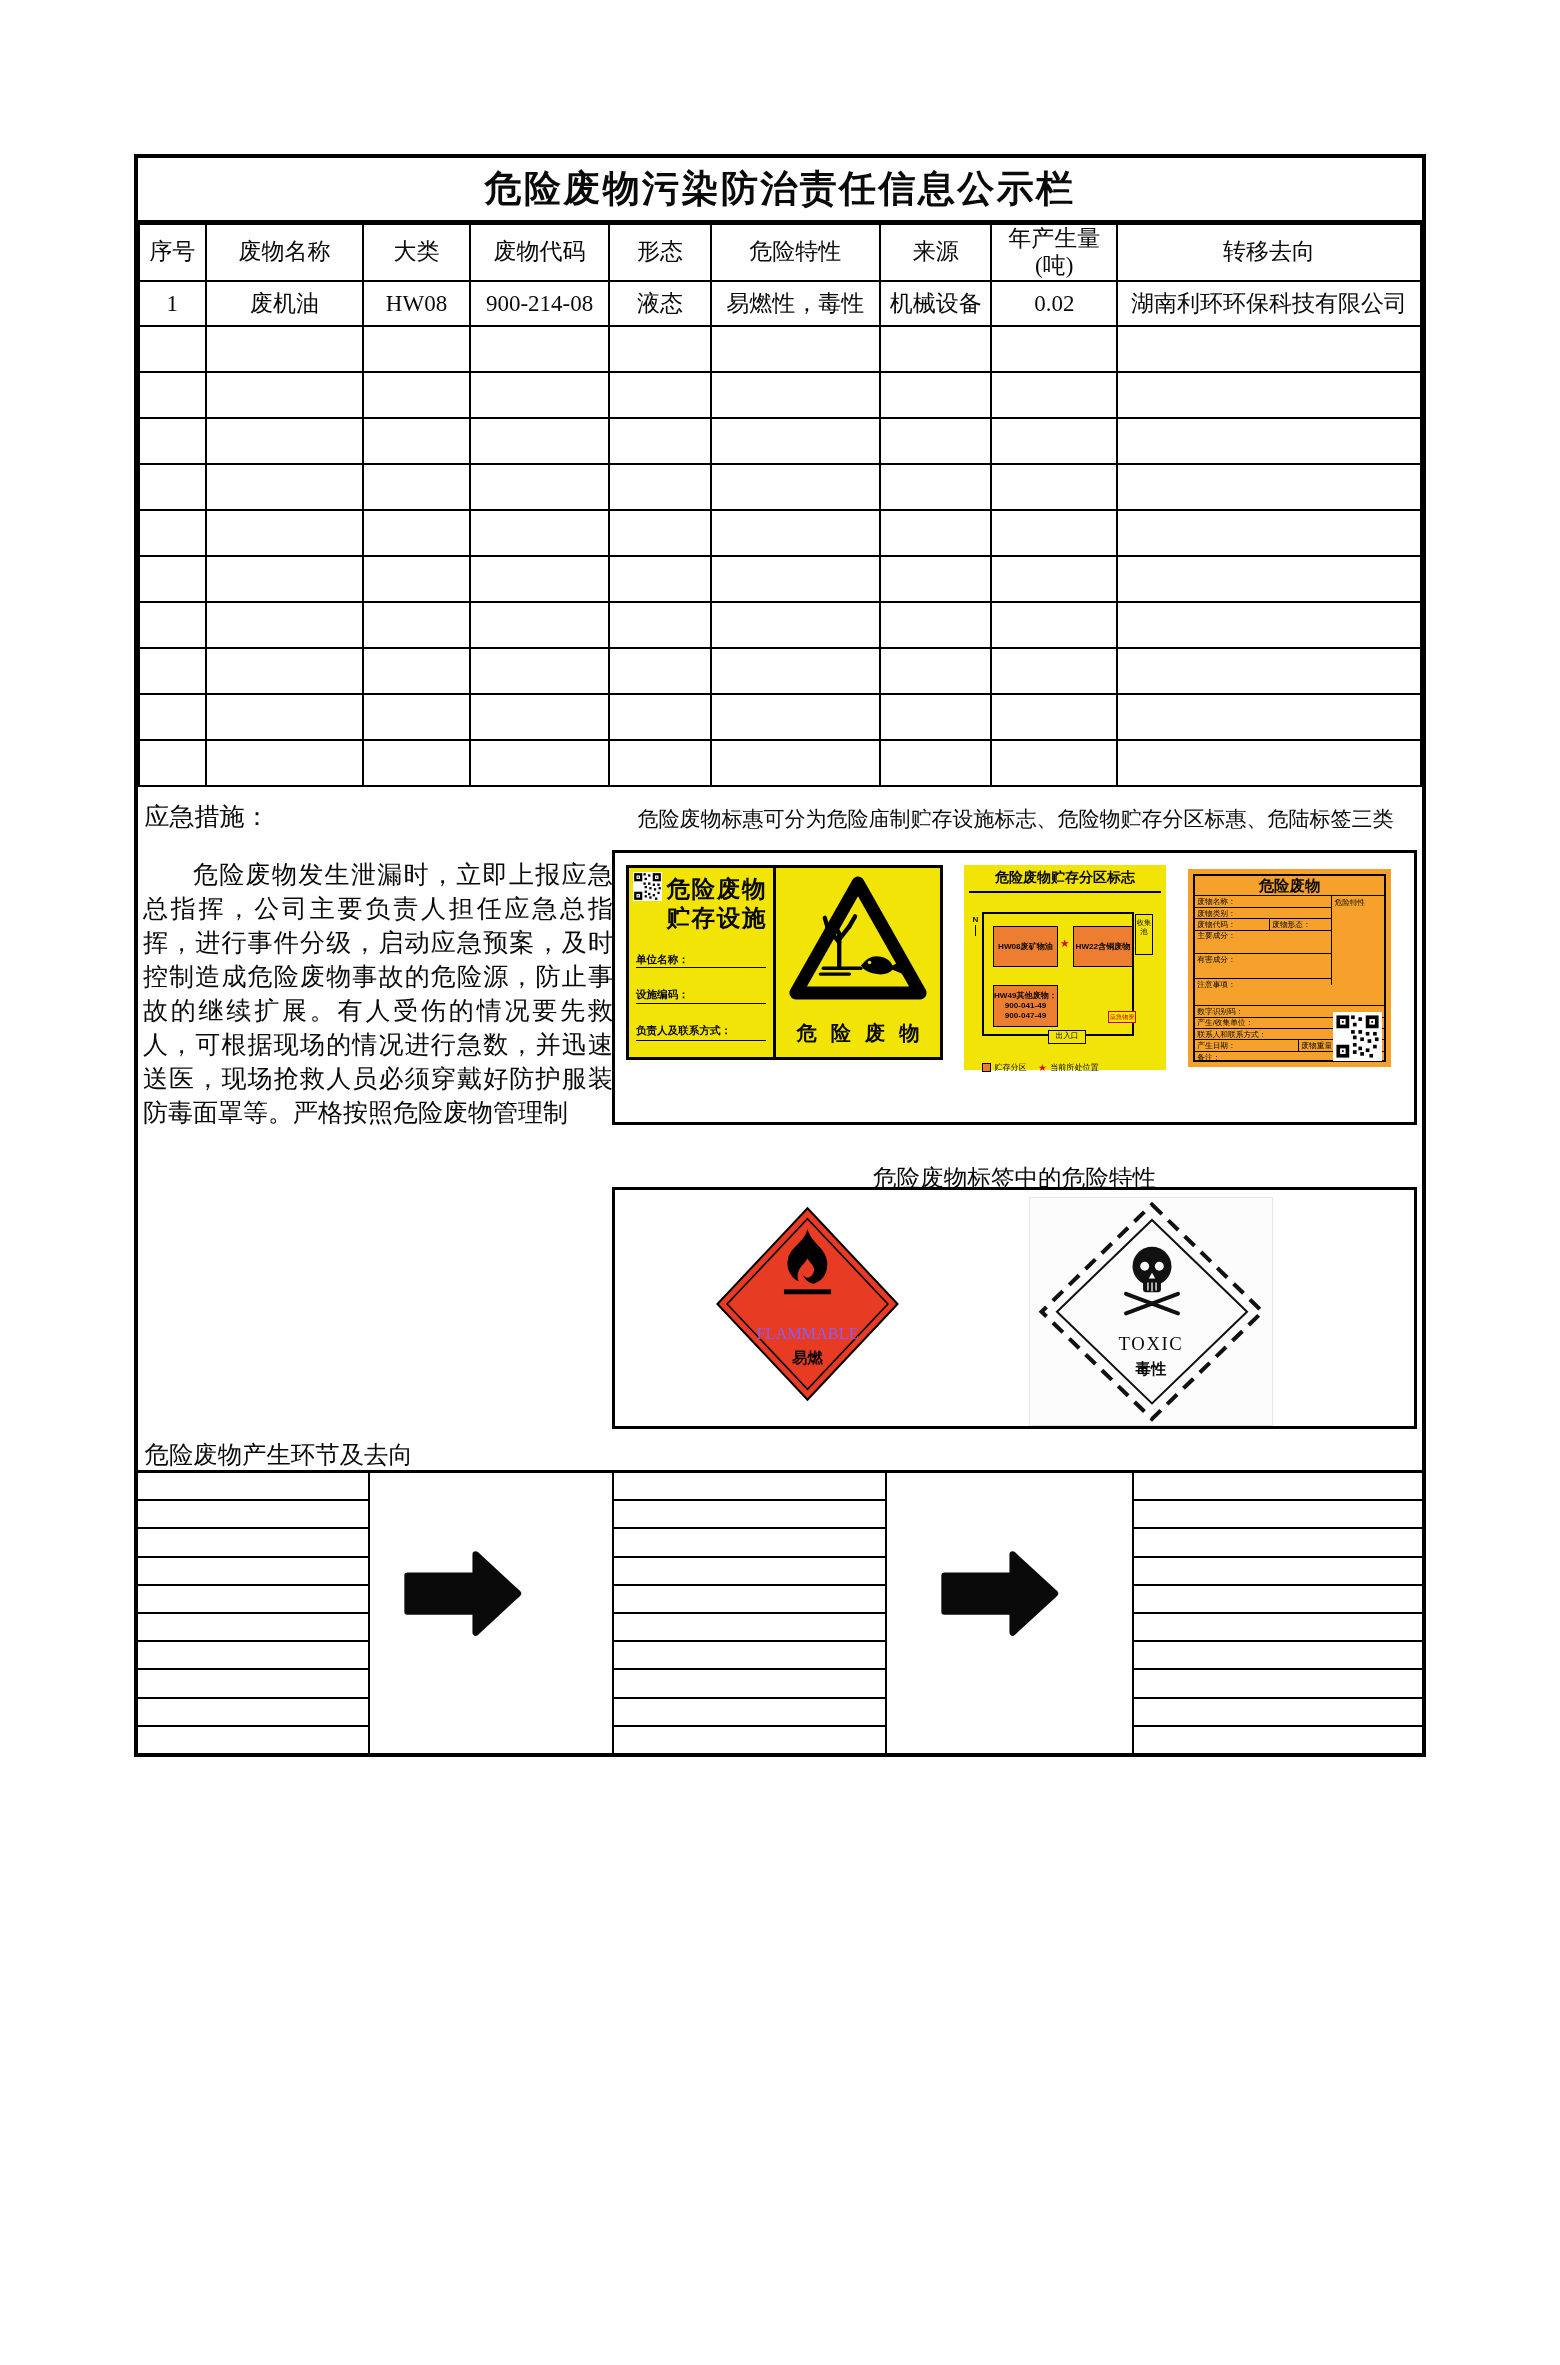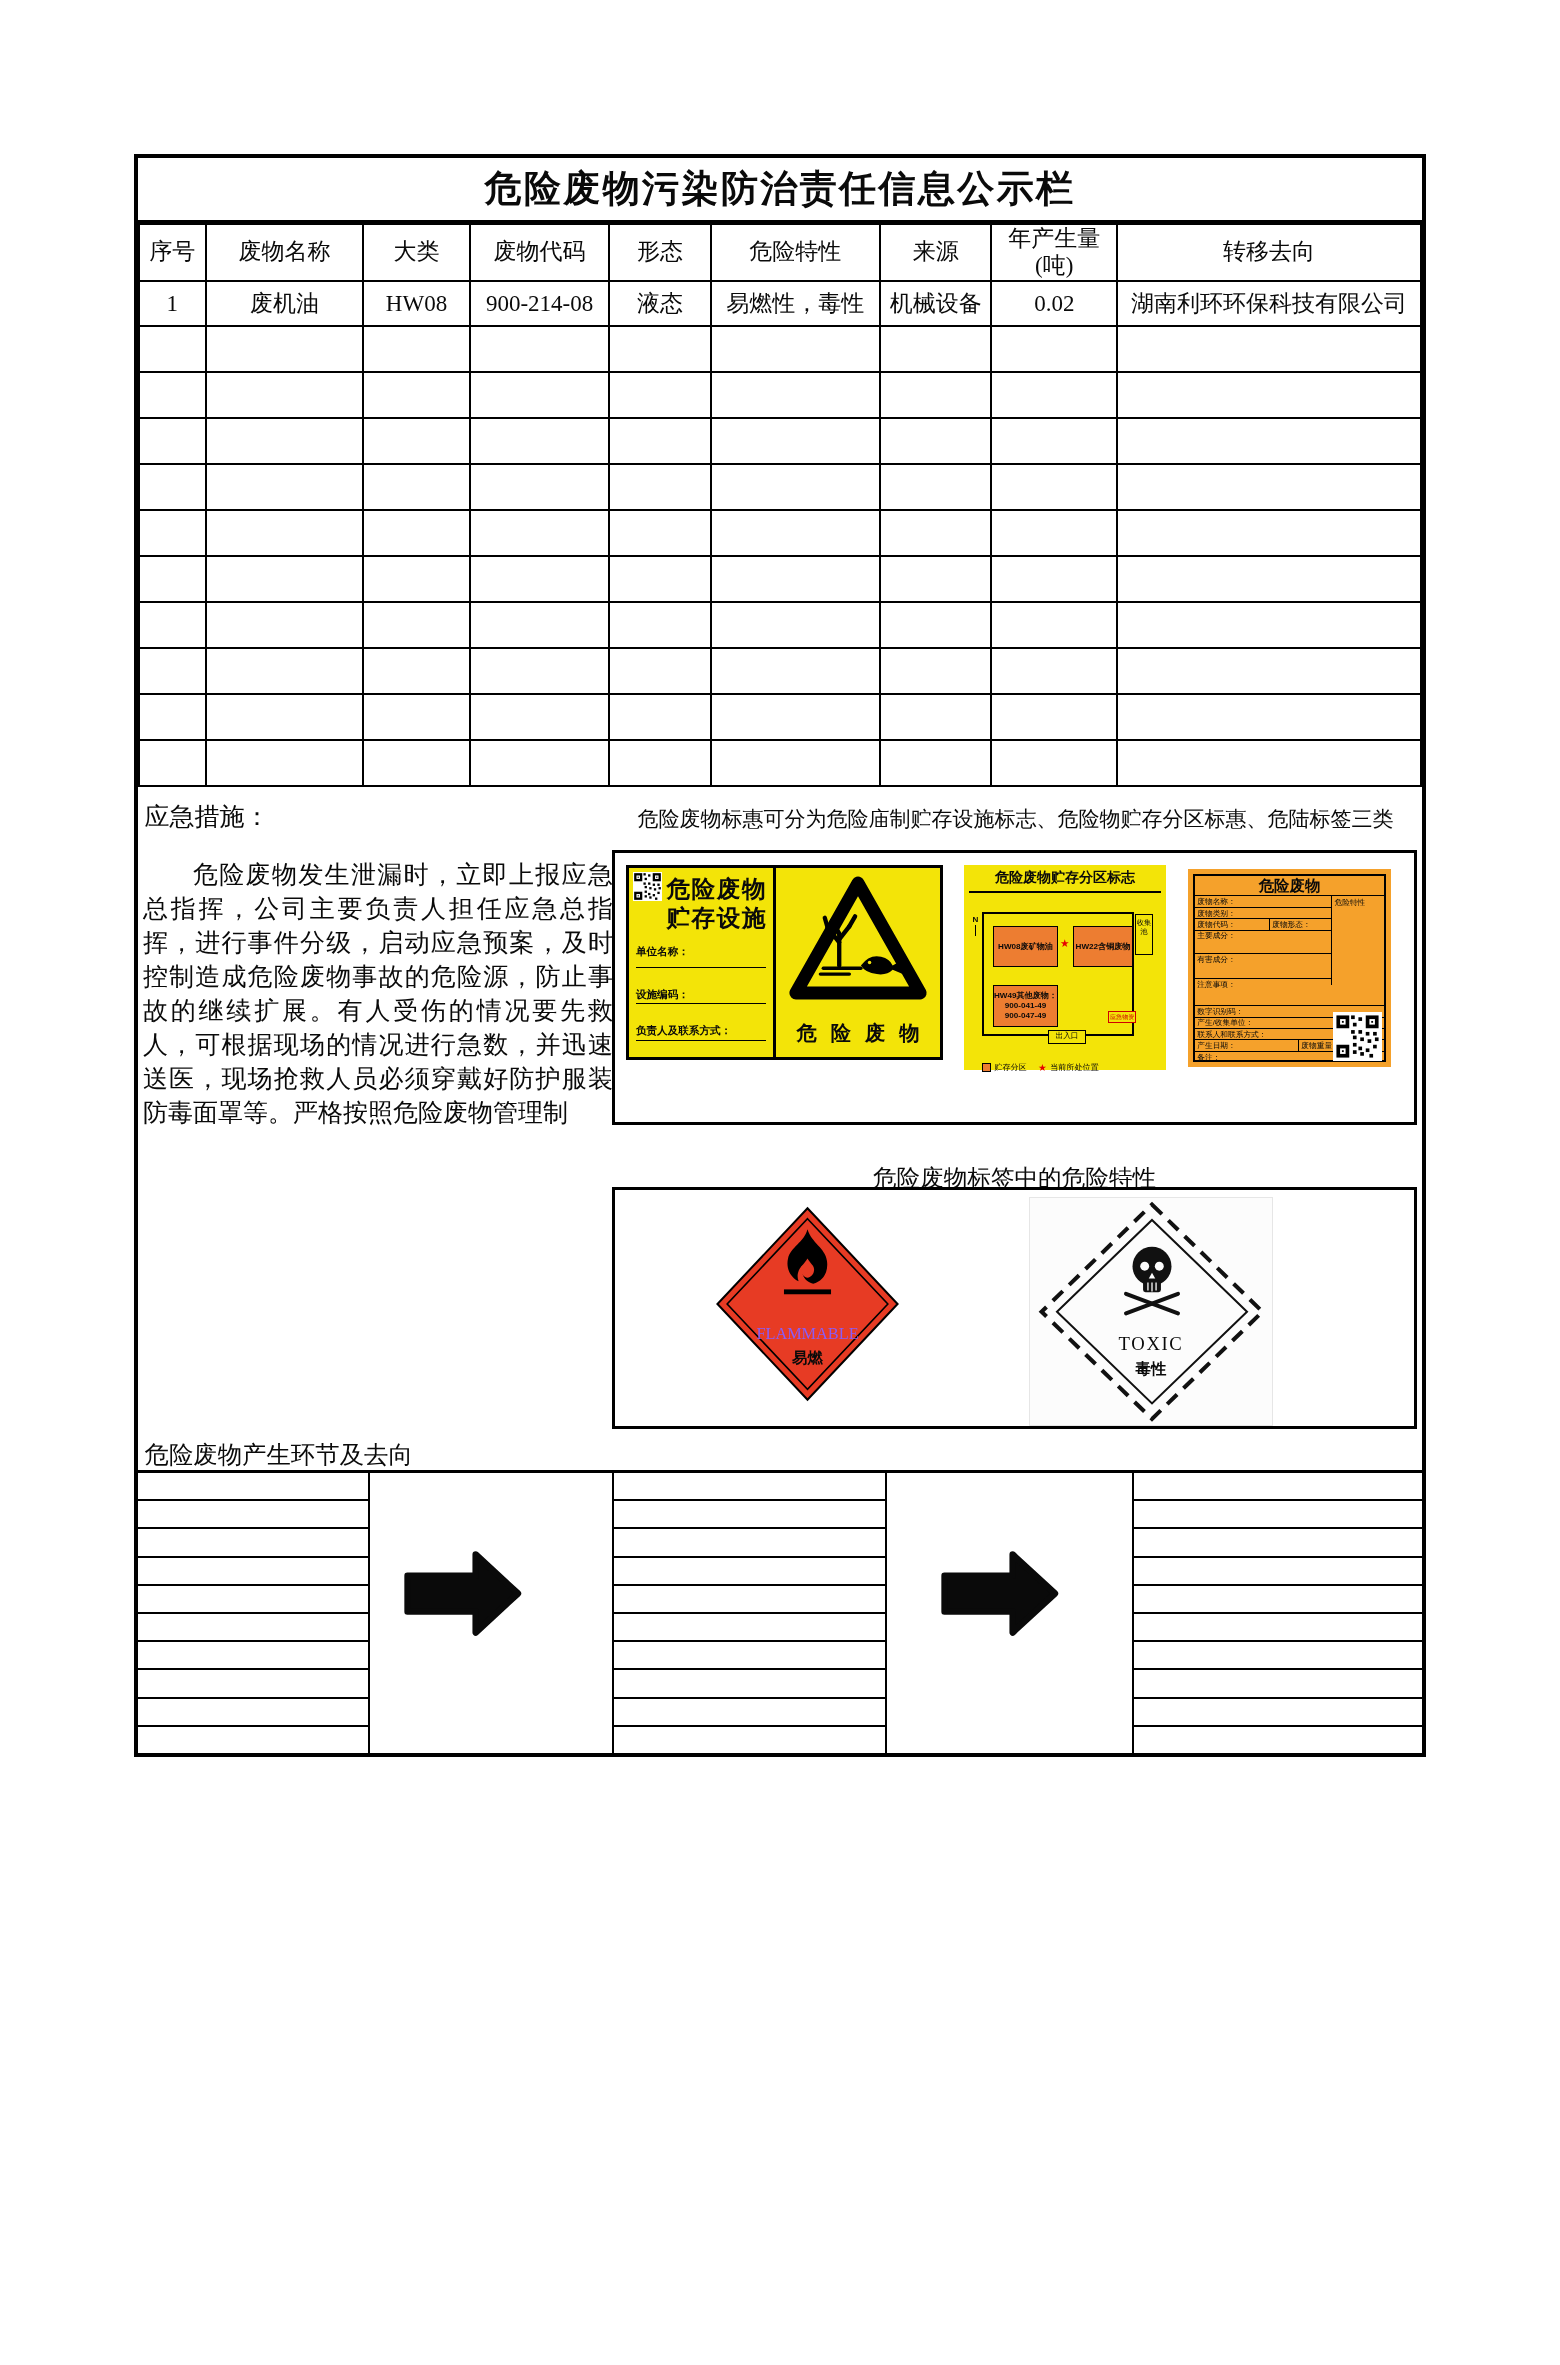--- a/index.html
+++ b/index.html
@@ -318,21 +318,21 @@
 
   <div class="signs-box">
 
     <div class="signA">
       <div class="sa-left">
         <svg class="sa-qr" viewBox="0 0 36 36" width="29" height="29">
             <use href="#qr"></use>
           </svg>
         <div class="sa-t1">危险废物</div>
         <div class="sa-t2">贮存设施</div>
-        <div class="sa-field" style="top:77px">单位名称：</div>
+        <div class="sa-field" style="top:85px">单位名称：</div>
         <div class="sa-line" style="top:99px"></div>
         <div class="sa-field" style="top:120px">设施编码：</div>
         <div class="sa-line" style="top:135px"></div>
         <div class="sa-field" style="top:156px">负责人及联系方式：</div>
         <div class="sa-line" style="top:172px"></div>
       </div>
       <div class="sa-right">
         <svg class="sa-tri" width="145" height="130" viewBox="0 0 100 90">
           <path d="M50,7 L93,83 L7,83 Z" fill="none" stroke="#000" stroke-width="9" stroke-linejoin="round"></path>
           <g stroke="#000" stroke-width="3" stroke-linecap="round" fill="none">

